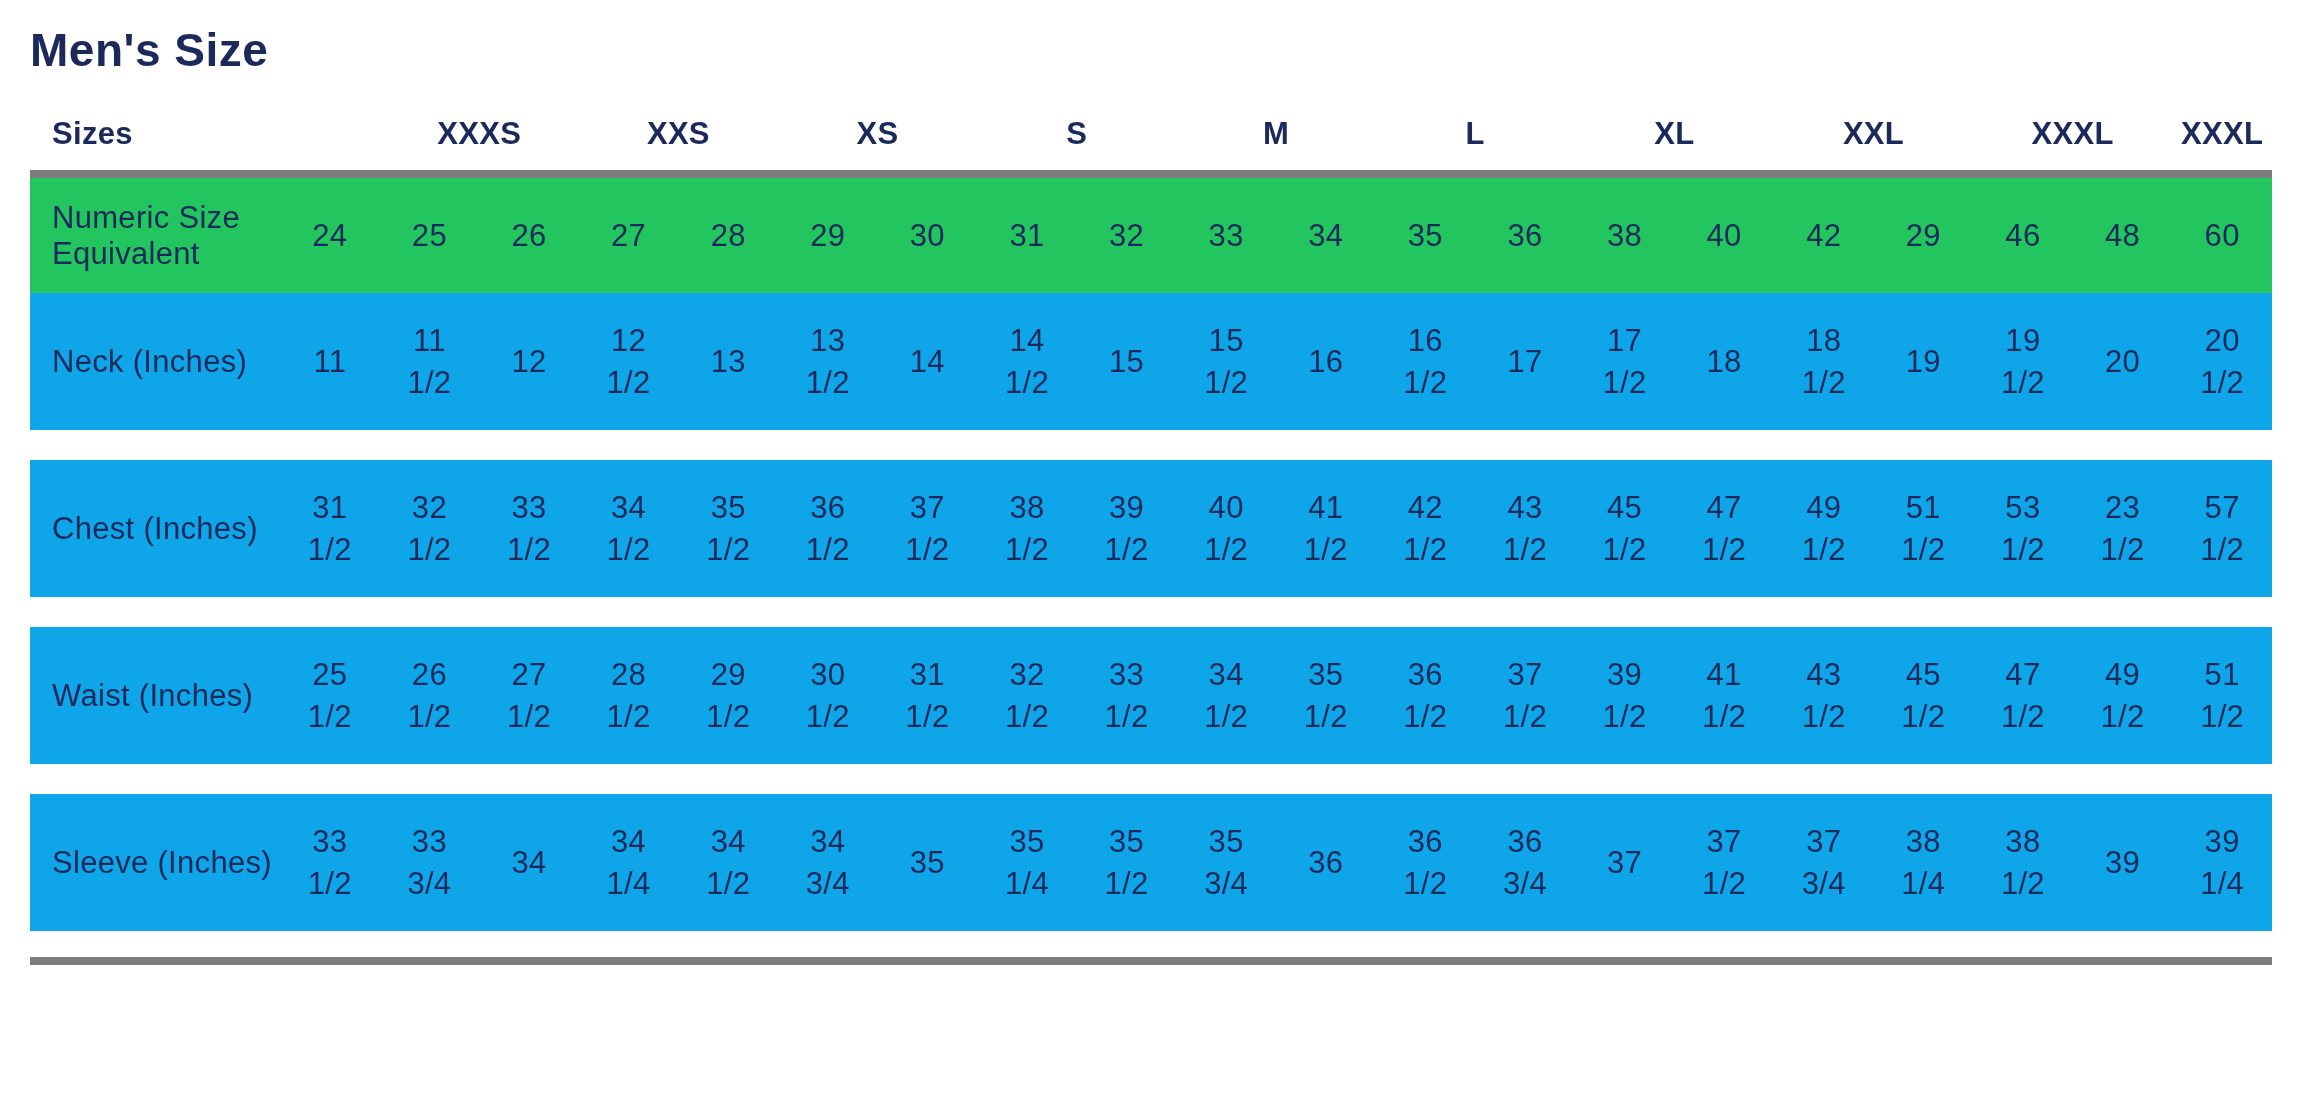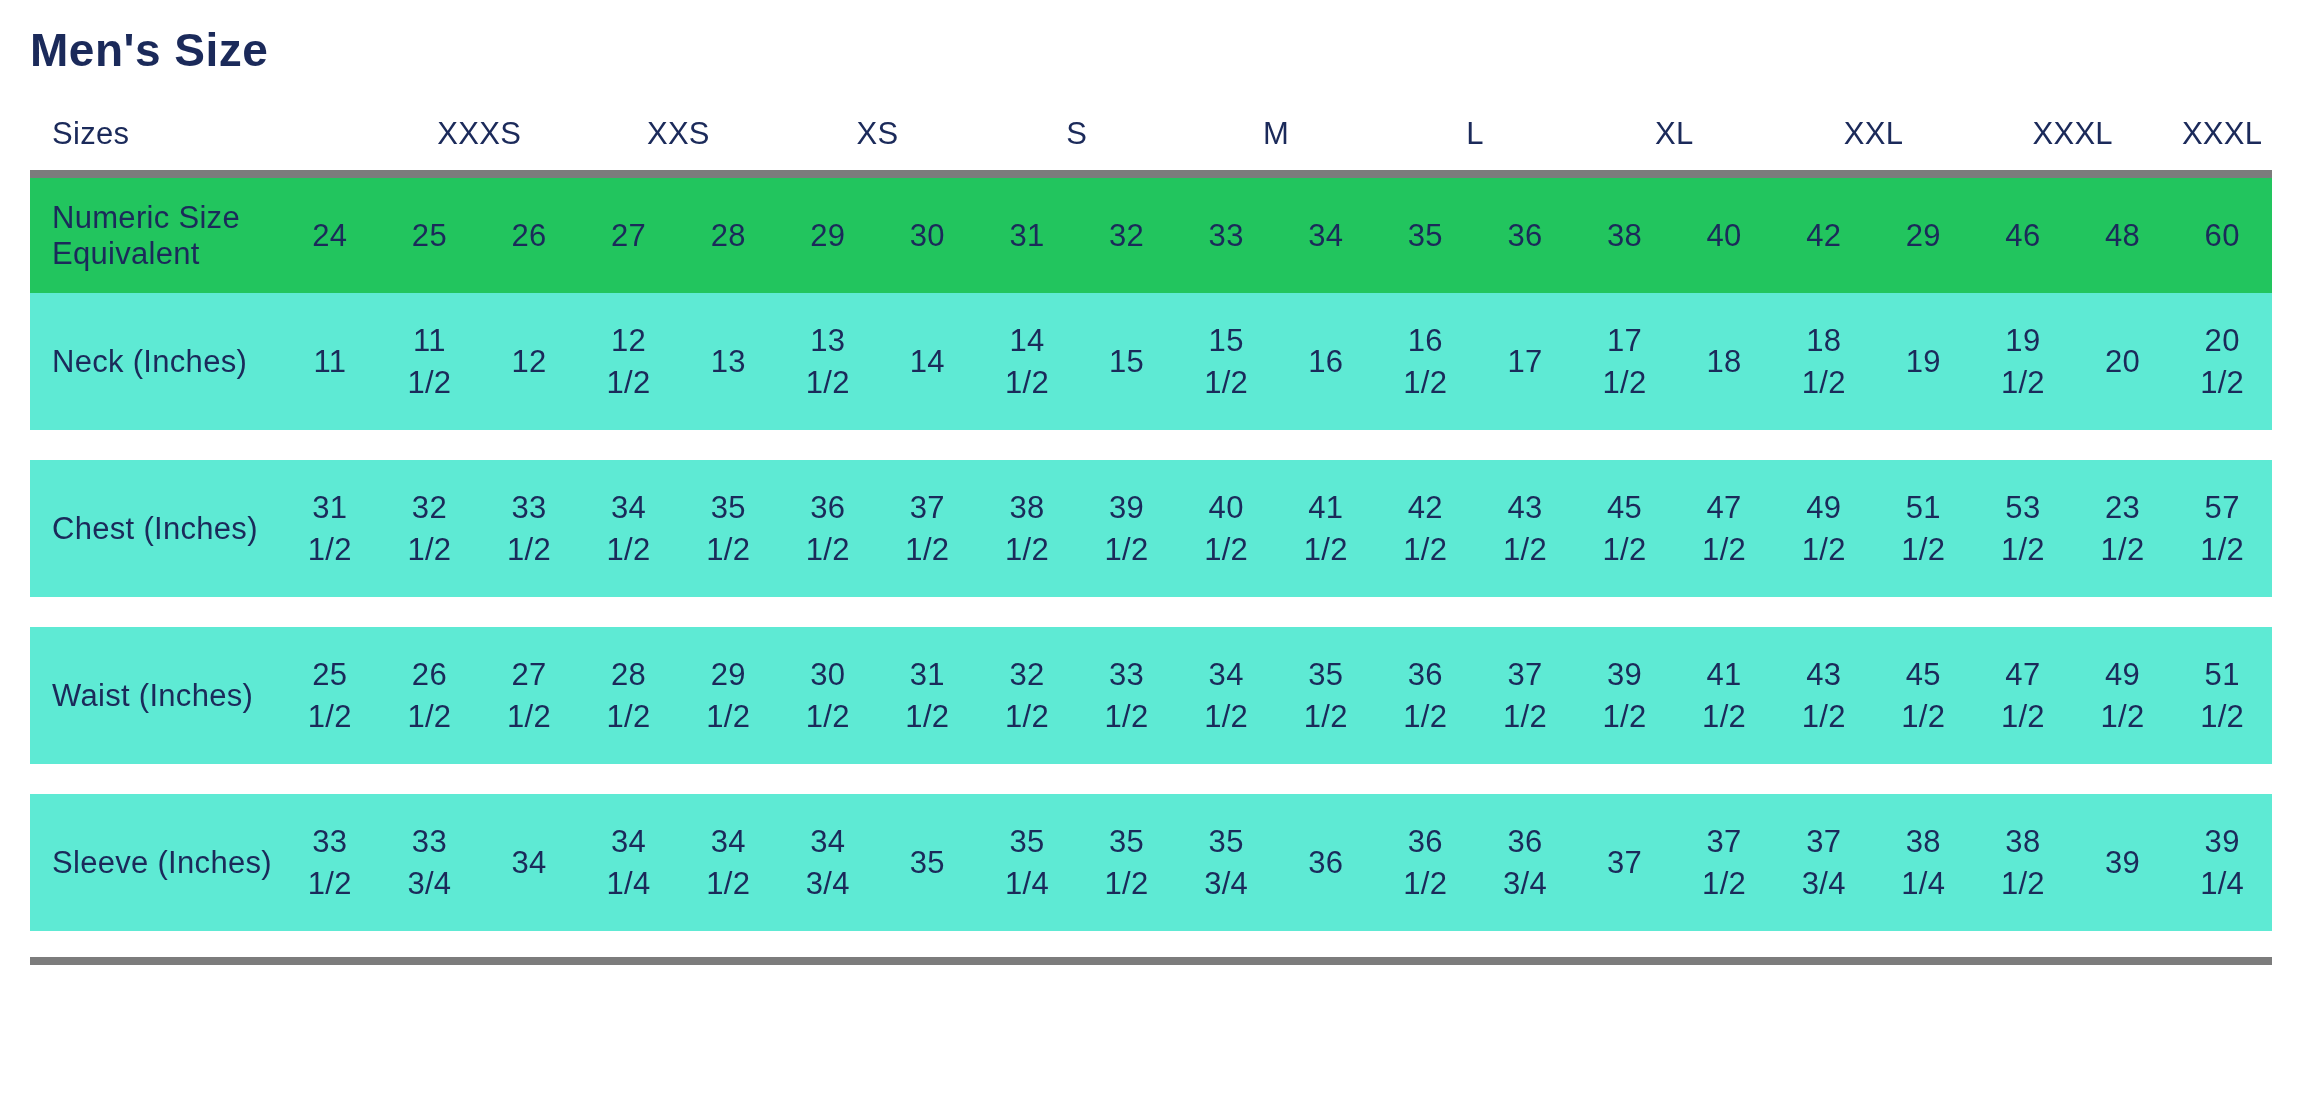--- a/index.html
+++ b/index.html
@@ -32,21 +32,21 @@
     border-collapse:collapse;
     table-layout:fixed;
     font-size:31px;
     letter-spacing:0.3px;
     color:#1b2a5a;
   }
   col.label-col { width:250px; }
 
   tr.header-row { height:76px; }
   tr.header-row th {
-    font-weight:400;
+    font-weight:700;
     vertical-align:middle;
     text-align:center;
     border-bottom:8px solid #7c7c7c;
   }
   tr.header-row th.corner {
     text-align:left;
     padding-left:22px;
   }
 
   tr.data-row th.row-label {
@@ -56,21 +56,21 @@
     padding-left:22px;
     padding-right:8px;
   }
   tr.data-row td {
     text-align:center;
     vertical-align:middle;
   }
   tr.data-row td .vline { line-height:42px; }
 
   tr.row-plain { height:119px; background:#22c55e; }
-  tr.row-band  { height:137px; background:#5eead4; }
+  tr.row-band  { height:137px; background:#0ea5e9; }
   tr.spacer    { height:30px;  background:#ffffff; }
   tr.spacer-last { height:26px; background:#ffffff; }
 </style>
 </head>
 <body>
 
 <div class="page">
   <h1 class="page-title">Men's Size</h1>
   <div class="subtitle">
   </div>

